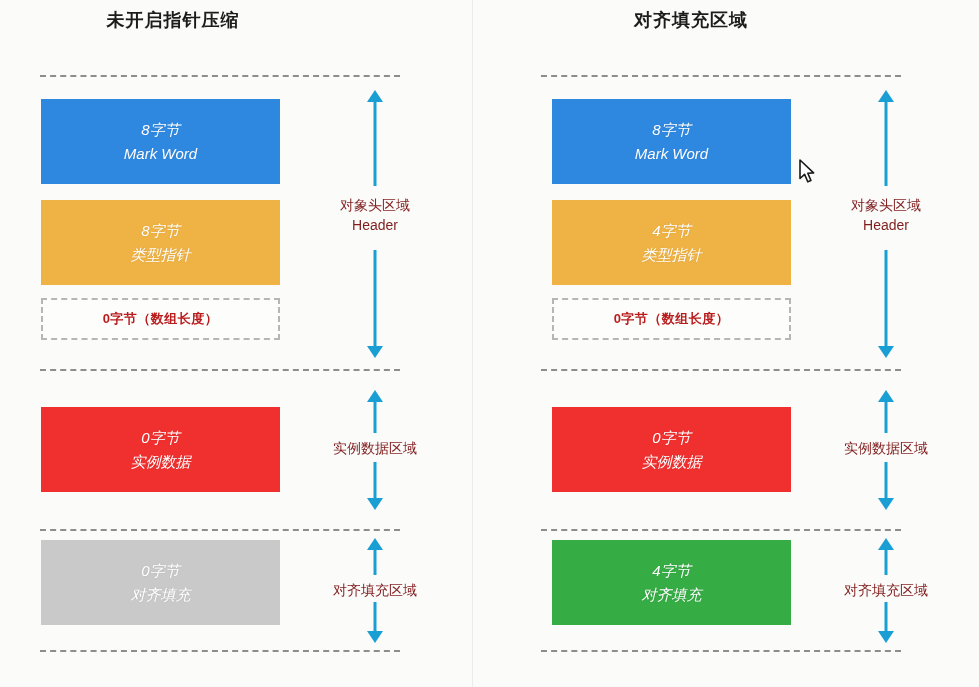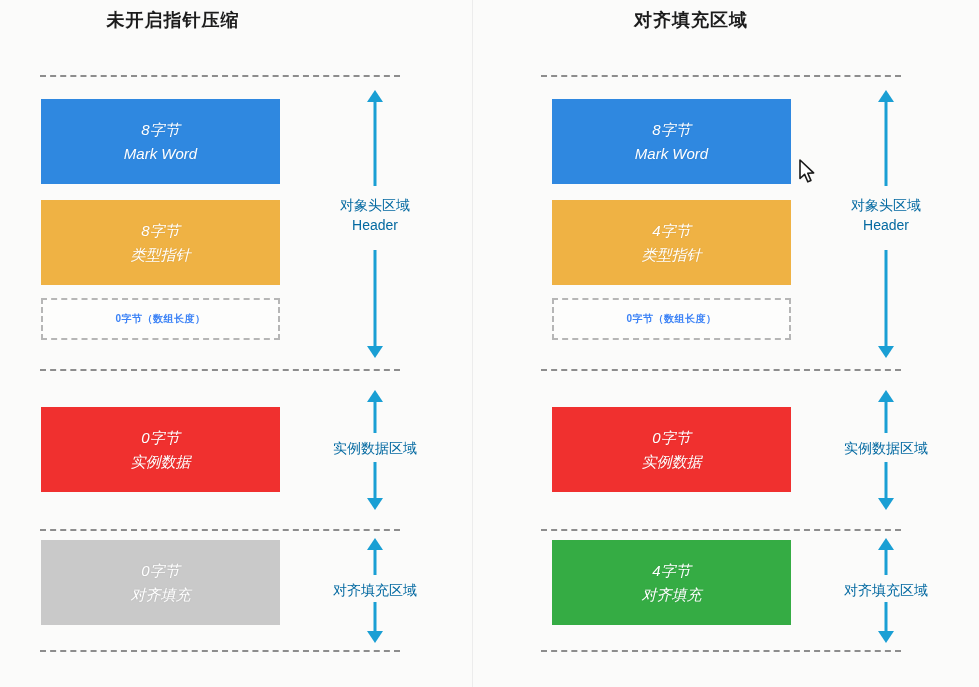--- a/index.html
+++ b/index.html
@@ -76,23 +76,23 @@
   .block.green  { background: #35ac44; }
 
   
   .dashbox {
     position: absolute;
     border: 2px dashed #b6b6b6;
     background: #fdfdfc;
     display: flex;
     align-items: center;
     justify-content: center;
-    font-size: 10px;
+    font-size: 13px;
     font-weight: bold;
-    color: #3b82f6;
+    color: #b91c1c;
     letter-spacing: 0.5px;
   }
 
   
   .arrowgroup {
     position: absolute;
     display: flex;
     flex-direction: column;
     align-items: center;
   }
@@ -115,21 +115,21 @@
   .arrowgroup .head.down { border-top: 12px solid #1a9fd4; }
 
   .arrow-label {
     position: absolute;
     left: 50%;
     transform: translateX(-50%);
     white-space: nowrap;
     text-align: center;
     font-size: 14px;
     line-height: 1.45;
-    color: #0369a1;
+    color: #7f1d1d;
     background: #fbfbfa;
     padding: 2px 4px;
   }
 
   
   .cursor { position: absolute; pointer-events: none; }
 </style>
 </head>
 <body>
 

